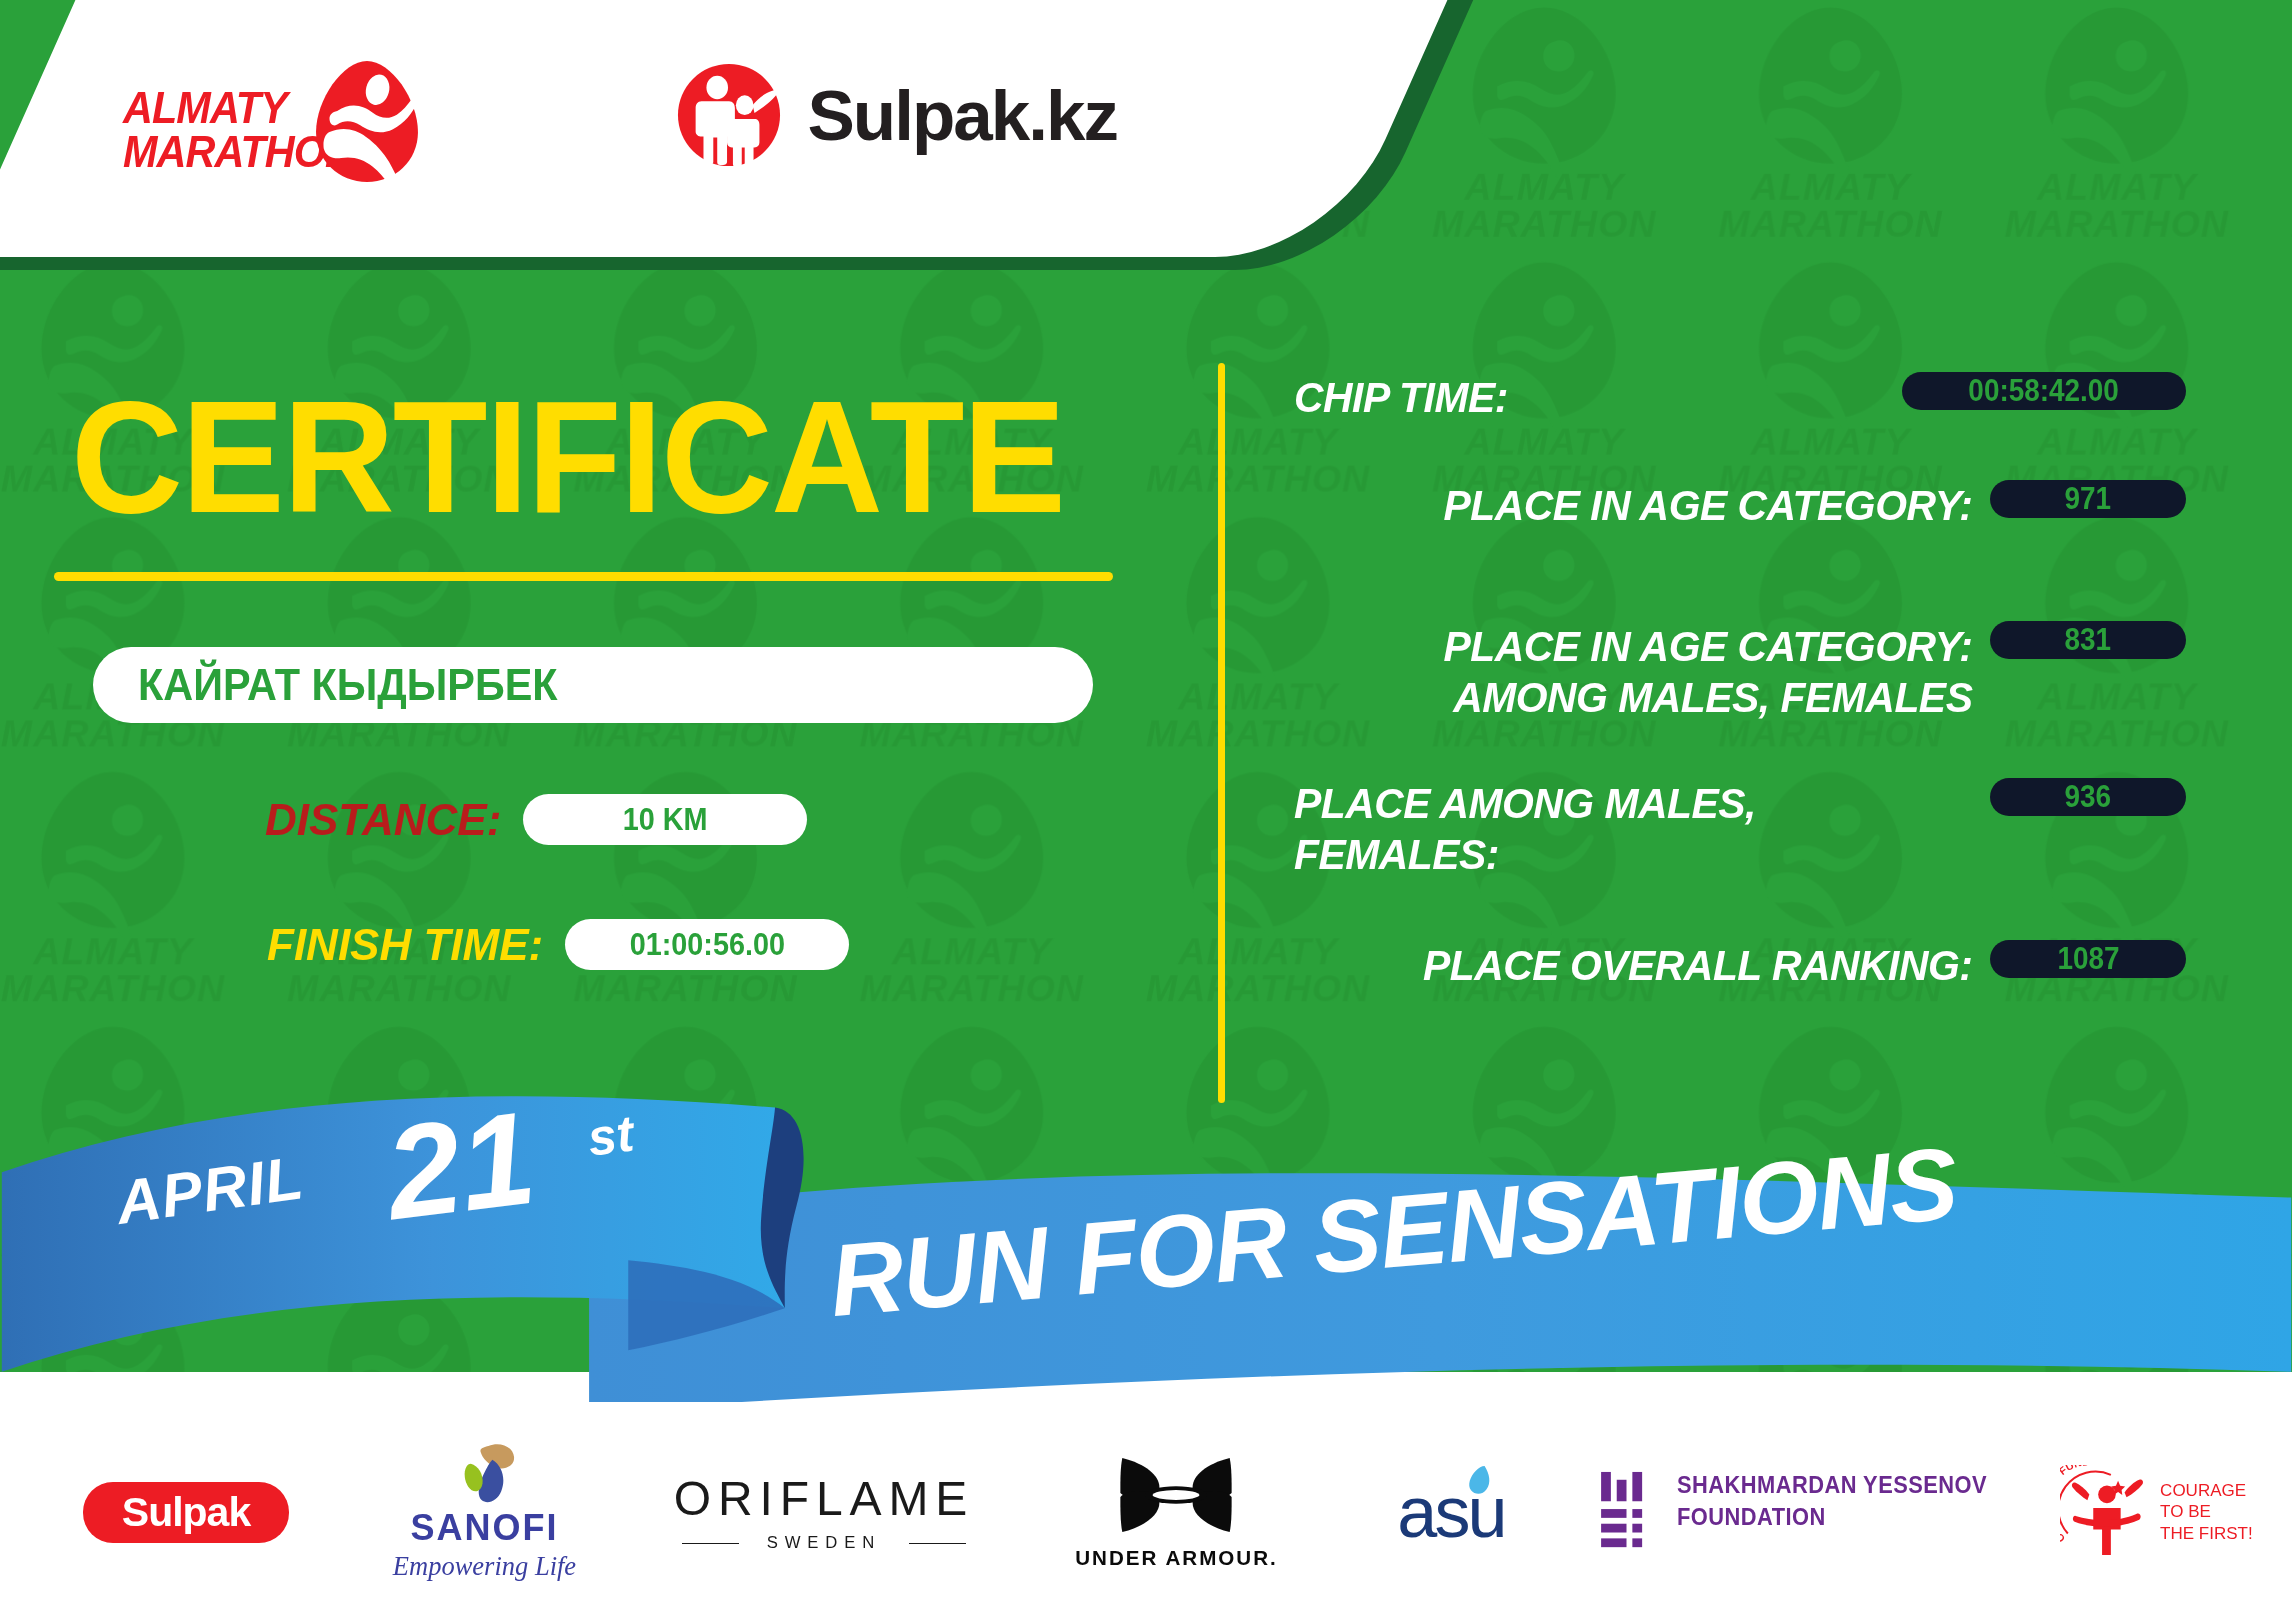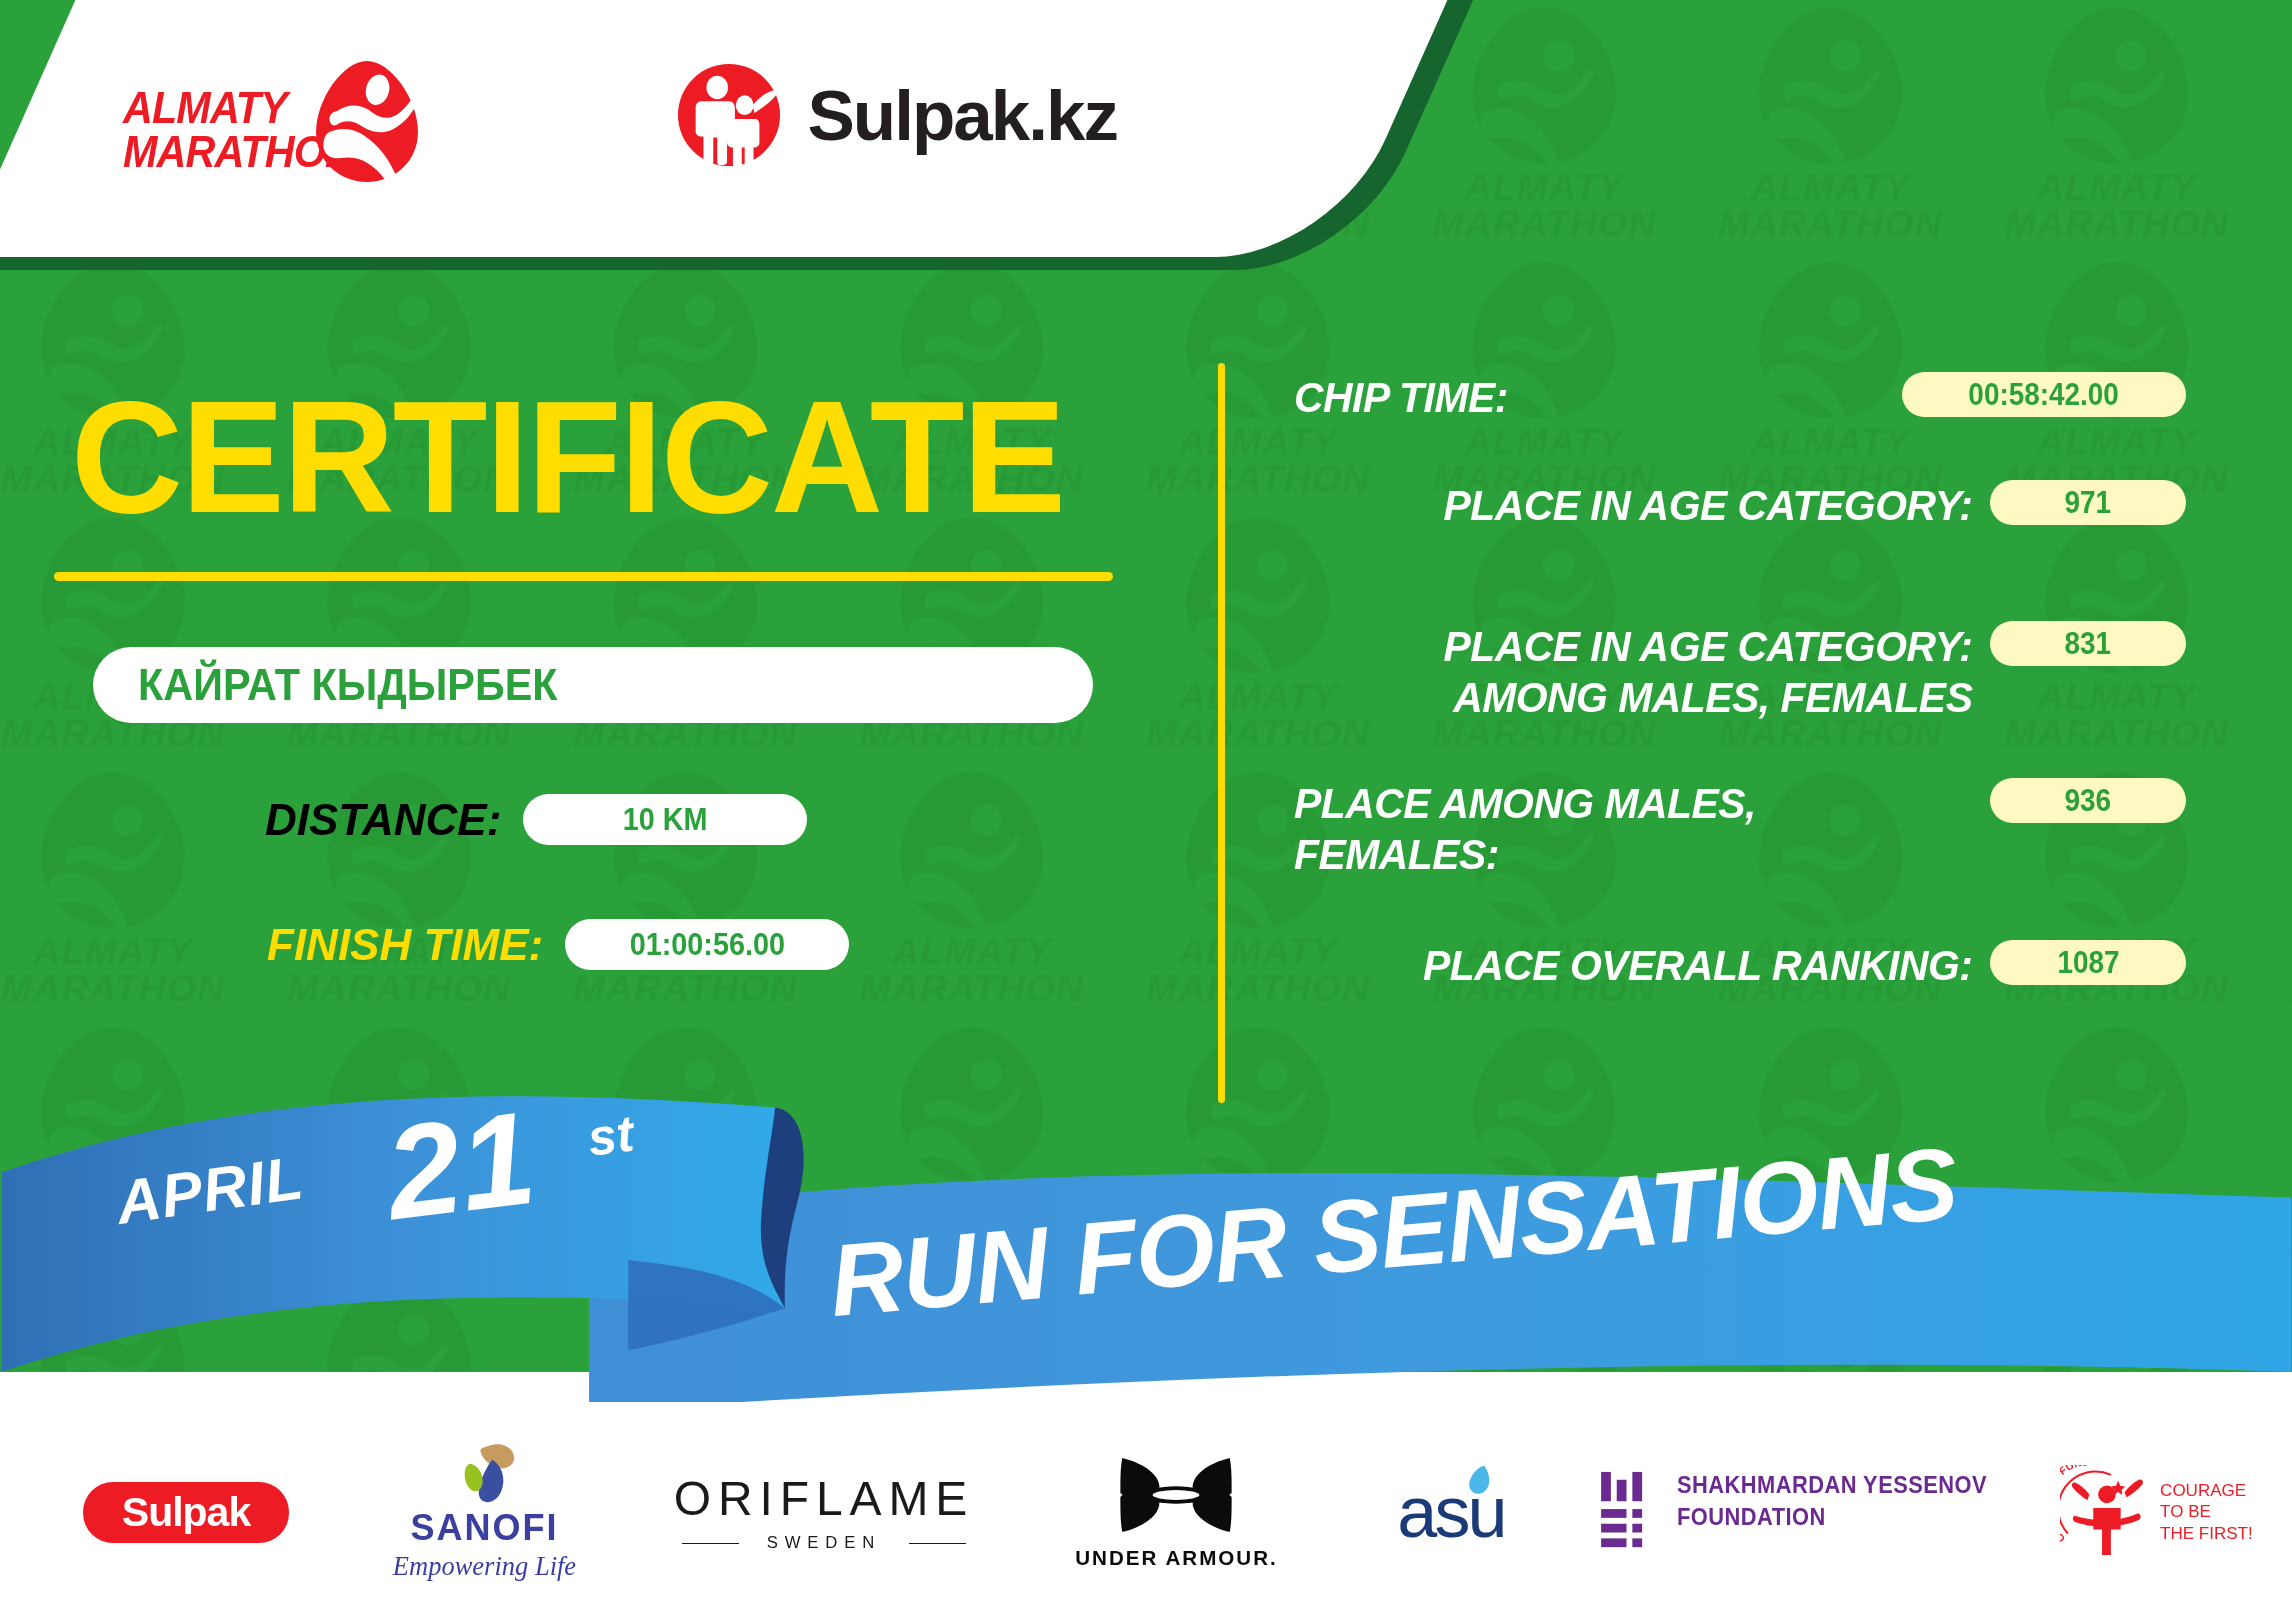--- a/index.html
+++ b/index.html
@@ -108,21 +108,21 @@
     white-space:nowrap;
   }
 
   .lrow{
     position:absolute;
     display:flex; align-items:center;
   }
   .lrow-label{
     font-family:"Liberation Sans", sans-serif;
     font-weight:bold; font-style:italic;
-    font-size:44px; color:#000000;
+    font-size:44px; color:#b91c1c;
     letter-spacing:0px; white-space:nowrap;
     text-align:right;
   }
   .lrow-label.yellow{ color:#ffdd00; }
   .lrow-pill{
     margin-left:21.6px;
     width:284px; height:51px;
     background:#ffffff; border-radius:25.5px;
     display:flex; align-items:center; justify-content:center;
   }
@@ -153,22 +153,22 @@
     letter-spacing:-0.5px;
     transform:scaleX(.95);
     transform-origin:left top;
     white-space:pre-line;
     flex:1;
   }
   .rrow-label.right{ text-align:right; transform-origin:right top; }
   .rrow-pill{
     flex:0 0 auto;
     margin-left:17.6px;
-    width:196px; height:45px;
-    background:#fef9c3; border-radius:23.5px;
+    width:196px; height:38px;
+    background:#0f172a; border-radius:23.5px;
     display:flex; align-items:center; justify-content:center;
   }
   .rrow-pill.wide{ width:284px; }
   .rrow-val{
     font-family:"Liberation Sans", sans-serif;
     font-weight:bold; font-size:31px; color:#2aa13a;
     transform:scaleX(.9);
   }
 
   

